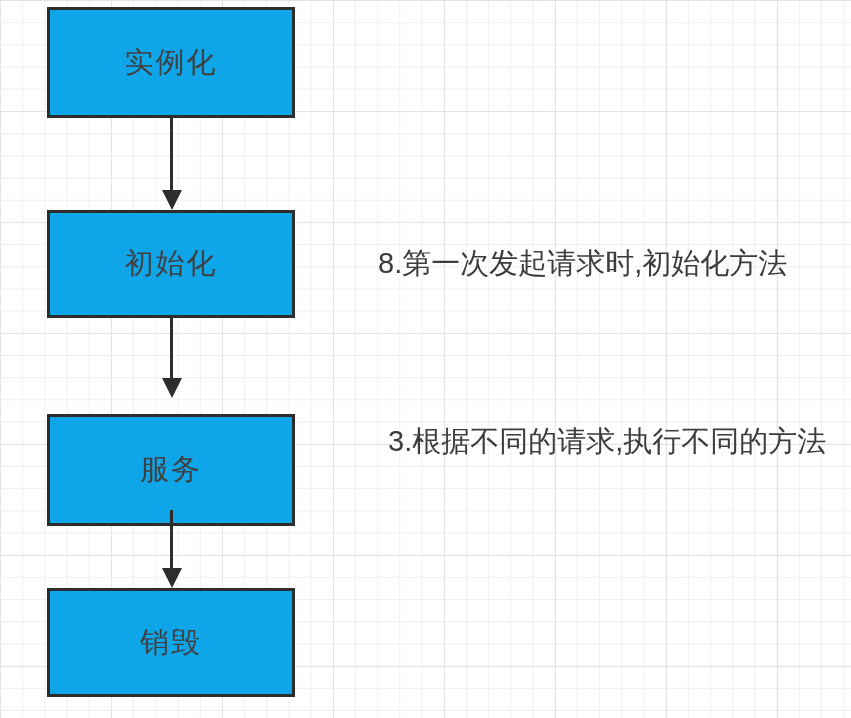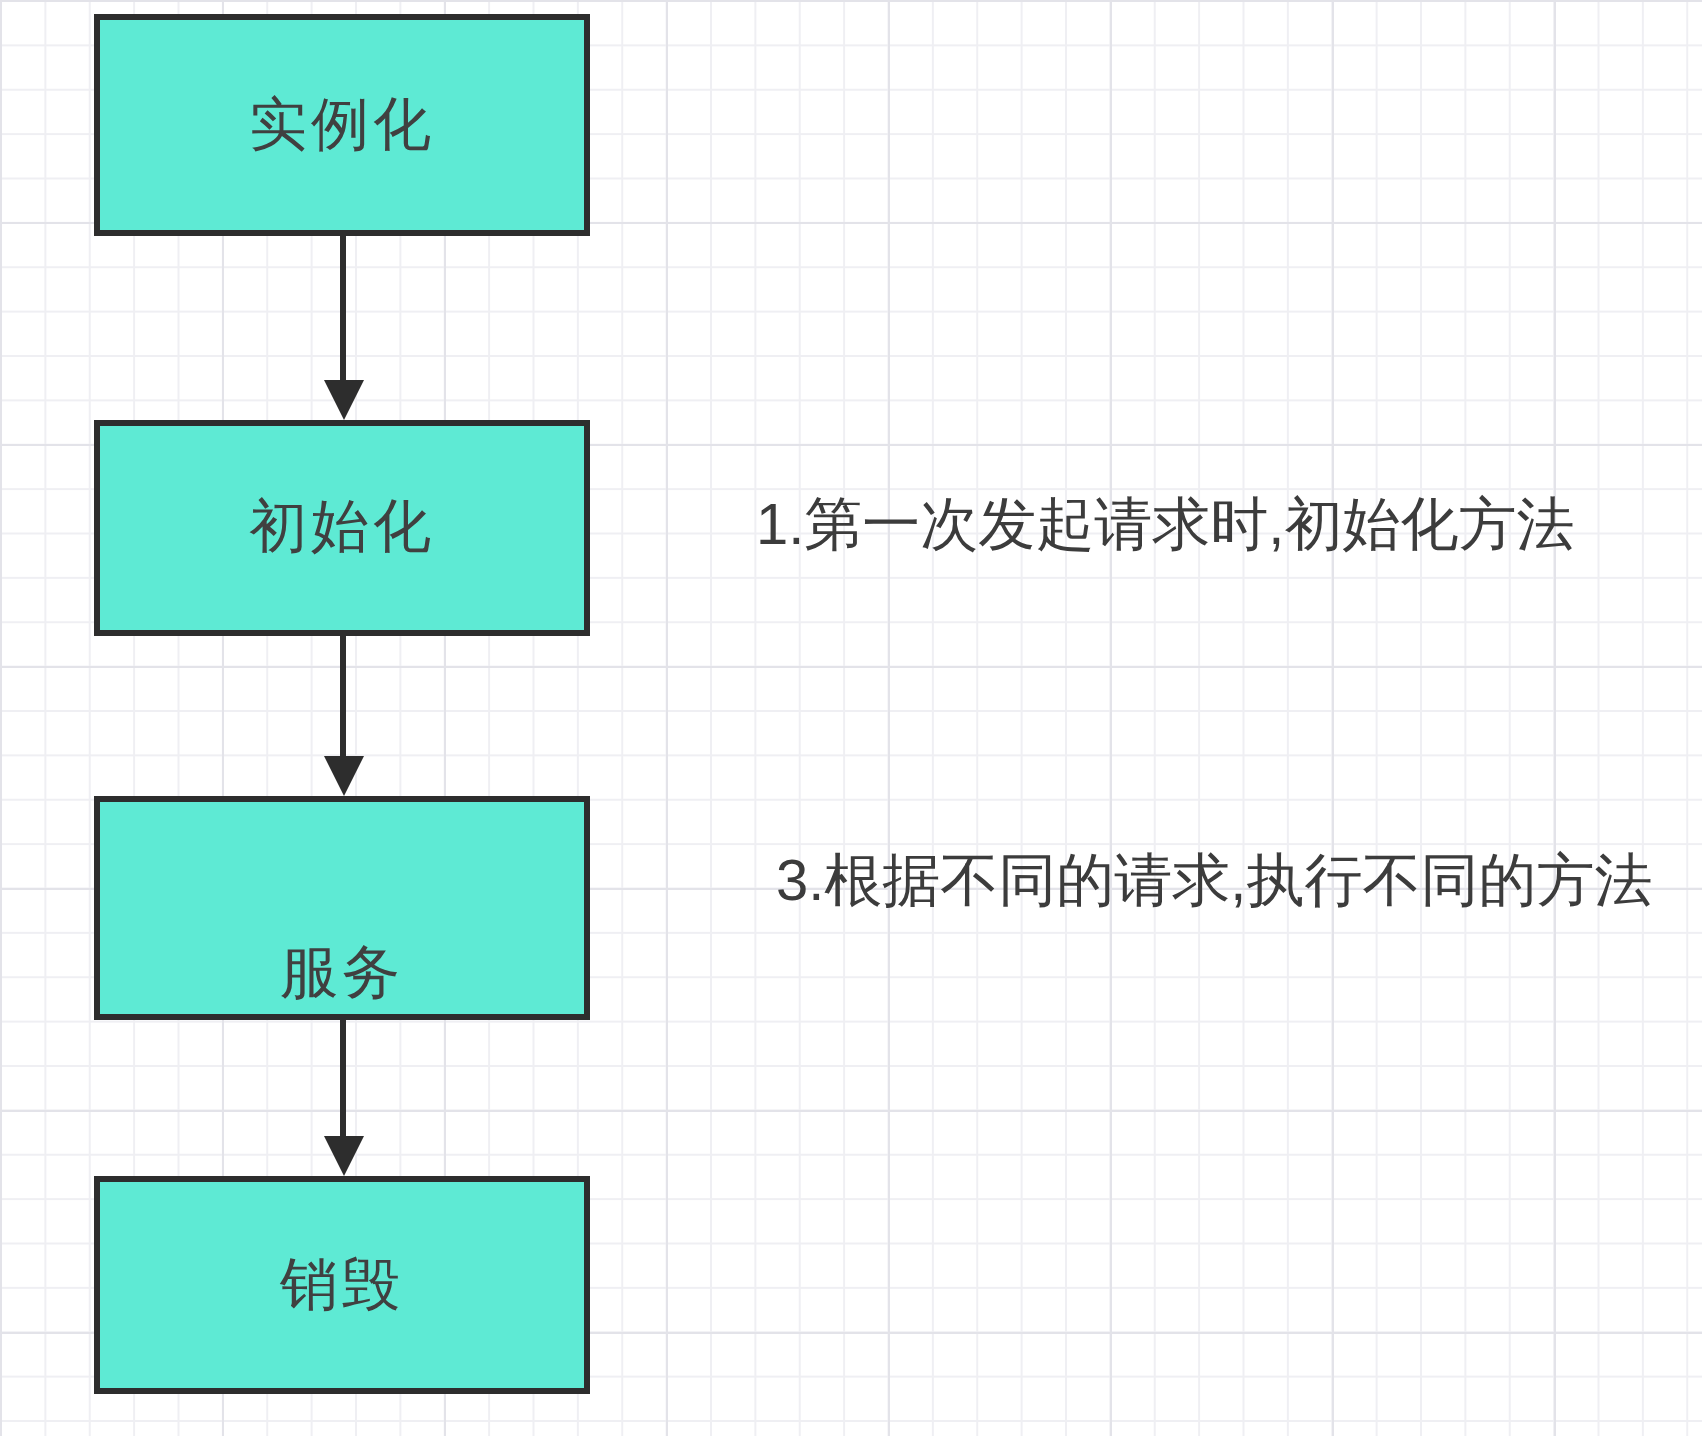--- a/index.html
+++ b/index.html
@@ -25,31 +25,31 @@
   .canvas {
     position: absolute;
     inset: 0;
   }
 
   .flow-box {
     position: absolute;
     left: 47px;
     width: 242px;               
     border: 3px solid #2d2d2d;
-    background: #5eead4;
+    background: #0ea5e9;
     display: flex;
     align-items: center;
     justify-content: center;
     font-size: 29px;
     color: #404040;
     letter-spacing: 2px;
   }
   .box-1 { top: 7px;   height: 105px; }  
   .box-2 { top: 210px; height: 102px; }  
-  .box-3 { top: 398px; height: 106px; align-items: flex-end; }  
+  .box-3 { top: 414px; height: 106px; }  
   .box-4 { top: 588px; height: 103px; }  
 
   .flow-arrow {
     position: absolute;
     left: 170px;
     width: 3px;
     background: #2d2d2d;
   }
   .flow-arrow::after {
     content: "";
@@ -99,16 +99,16 @@
   <div class="flow-box box-3">
     <span>服务</span>
   </div>
 
   <div class="flow-arrow arrow-3"></div>
 
   <div class="flow-box box-4">
     <span>销毁</span>
   </div>
 
-  <div class="note note-2">1.第一次发起请求时,初始化方法</div>
+  <div class="note note-2">8.第一次发起请求时,初始化方法</div>
   <div class="note note-3">3.根据不同的请求,执行不同的方法</div>
 
 </div>
 
 </body></html>

